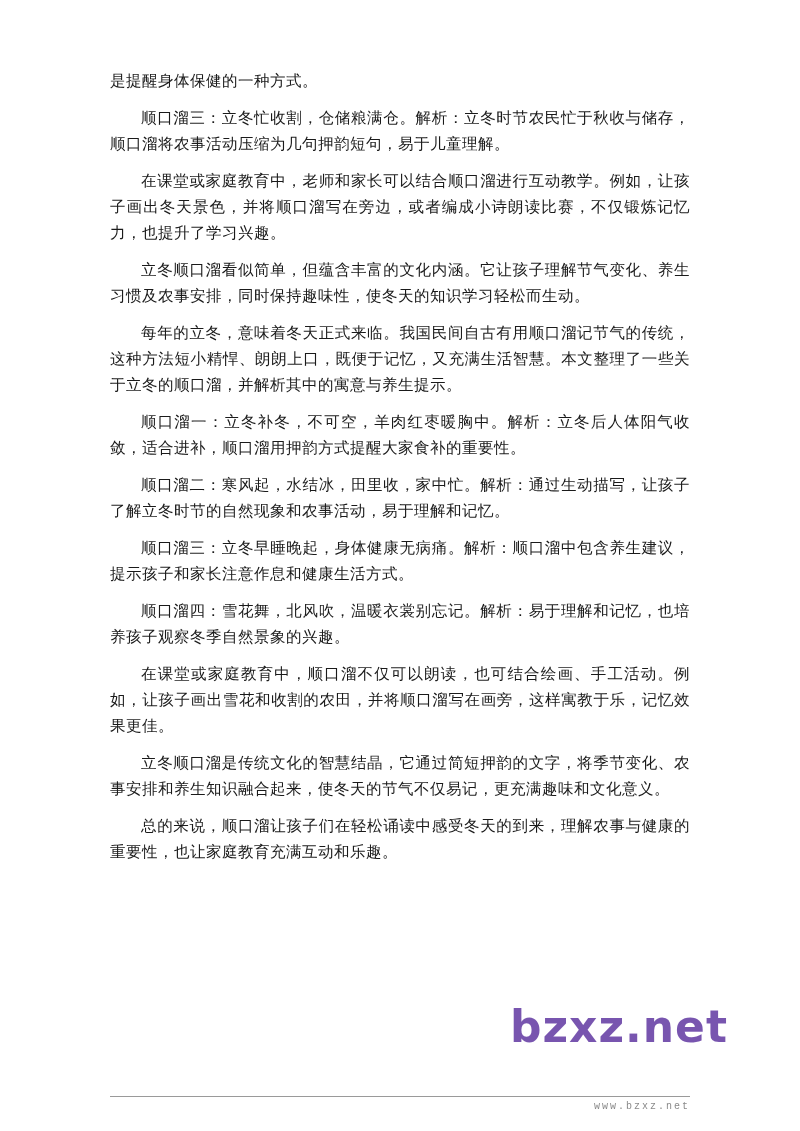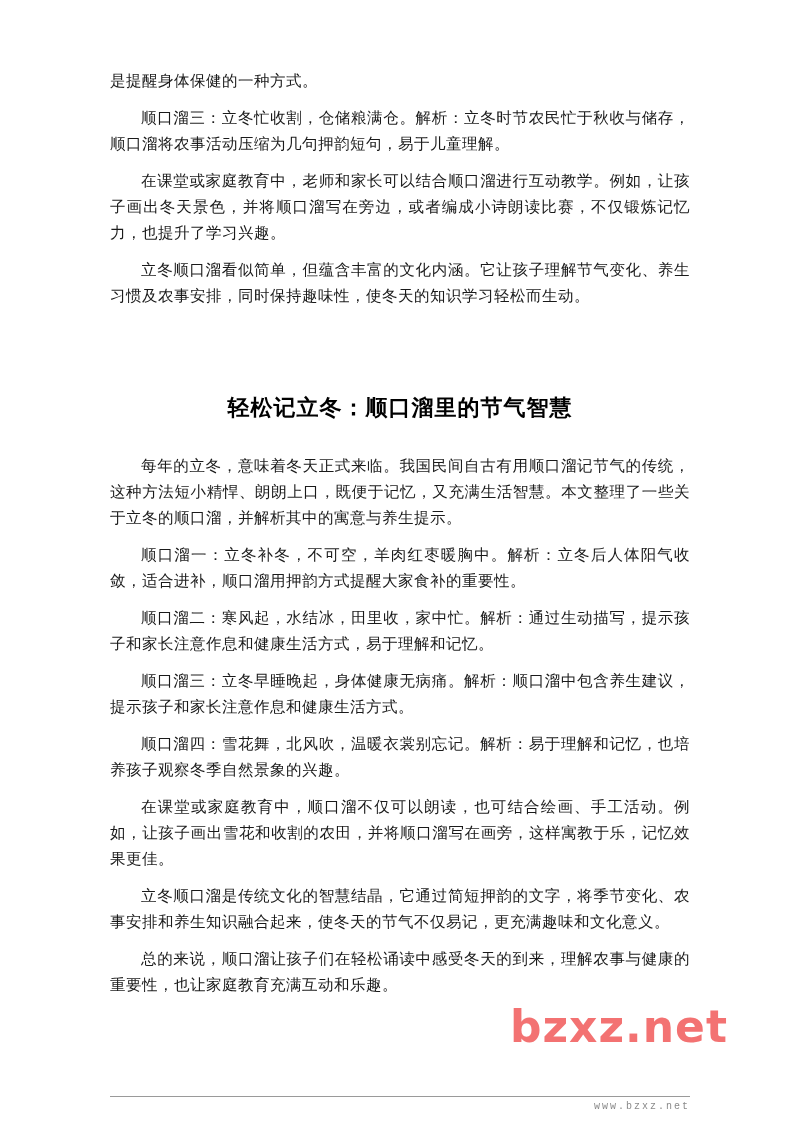--- a/index.html
+++ b/index.html
@@ -44,21 +44,21 @@
   }
   .watermark {
     position: absolute;
     z-index: 1;
     right: 22px;
     top: 985px;
     font-family: "DejaVu Sans", sans-serif;
     font-size: 44px;
     font-weight: bold;
     letter-spacing: 1px;
-    color: #ef4444;
+    color: #4c1d95;
     opacity: 0.75;
     user-select: none;
   }
   .footer {
     position: absolute;
     z-index: 2;
     left: 60px;
     right: 60px;
     top: 1080px;
   }
@@ -83,26 +83,25 @@
 
   <div class="content">
 
     <section>
       <p class="continuation">是提醒身体保健的一种方式。</p>
       <p>顺口溜三：立冬忙收割，仓储粮满仓。解析：立冬时节农民忙于秋收与储存，顺口溜将农事活动压缩为几句押韵短句，易于儿童理解。</p>
       <p>在课堂或家庭教育中，老师和家长可以结合顺口溜进行互动教学。例如，让孩子画出冬天景色，并将顺口溜写在旁边，或者编成小诗朗读比赛，不仅锻炼记忆力，也提升了学习兴趣。</p>
       <p>立冬顺口溜看似简单，但蕴含丰富的文化内涵。它让孩子理解节气变化、养生习惯及农事安排，同时保持趣味性，使冬天的知识学习轻松而生动。</p>
     </section>
 
-    <h1 class="article-title">轻松记立冬：顺口溜里的节气智慧</h1>
 
     <section>
       <p>每年的立冬，意味着冬天正式来临。我国民间自古有用顺口溜记节气的传统，这种方法短小精悍、朗朗上口，既便于记忆，又充满生活智慧。本文整理了一些关于立冬的顺口溜，并解析其中的寓意与养生提示。</p>
       <p>顺口溜一：立冬补冬，不可空，羊肉红枣暖胸中。解析：立冬后人体阳气收敛，适合进补，顺口溜用押韵方式提醒大家食补的重要性。</p>
-      <p>顺口溜二：寒风起，水结冰，田里收，家中忙。解析：通过生动描写，提示孩子和家长注意作息和健康生活方式，易于理解和记忆。</p>
+      <p>顺口溜二：寒风起，水结冰，田里收，家中忙。解析：通过生动描写，让孩子了解立冬时节的自然现象和农事活动，易于理解和记忆。</p>
       <p>顺口溜三：立冬早睡晚起，身体健康无病痛。解析：顺口溜中包含养生建议，提示孩子和家长注意作息和健康生活方式。</p>
       <p>顺口溜四：雪花舞，北风吹，温暖衣裳别忘记。解析：易于理解和记忆，也培养孩子观察冬季自然景象的兴趣。</p>
       <p>在课堂或家庭教育中，顺口溜不仅可以朗读，也可结合绘画、手工活动。例如，让孩子画出雪花和收割的农田，并将顺口溜写在画旁，这样寓教于乐，记忆效果更佳。</p>
       <p>立冬顺口溜是传统文化的智慧结晶，它通过简短押韵的文字，将季节变化、农事安排和养生知识融合起来，使冬天的节气不仅易记，更充满趣味和文化意义。</p>
       <p>总的来说，顺口溜让孩子们在轻松诵读中感受冬天的到来，理解农事与健康的重要性，也让家庭教育充满互动和乐趣。</p>
     </section>
 
   </div>
 
   <div class="watermark">bzxz.net</div>

